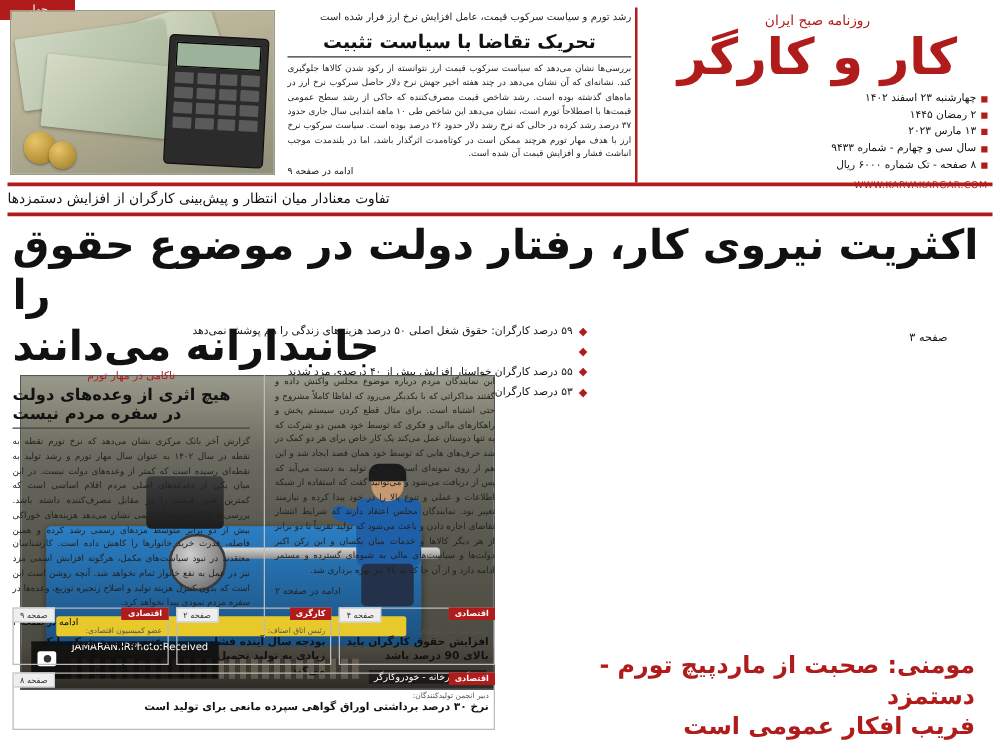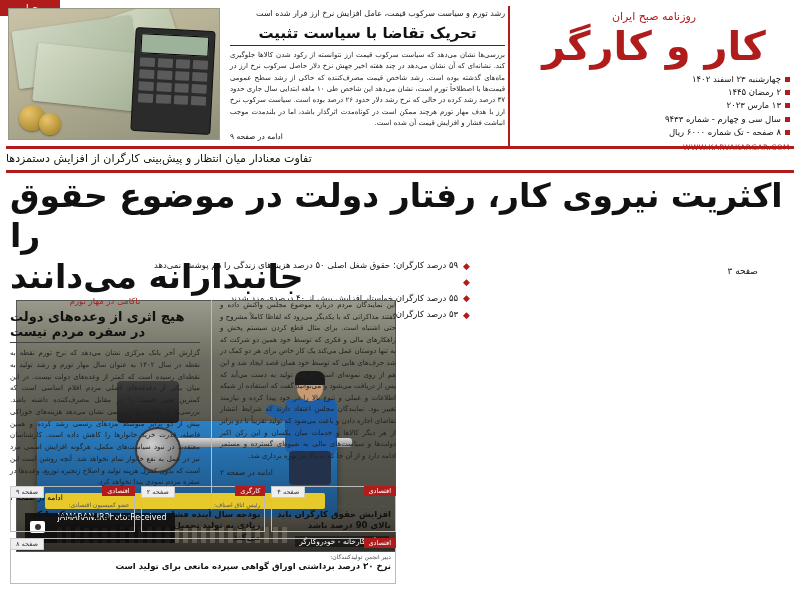--- a/index.html
+++ b/index.html
@@ -150,21 +150,21 @@
   }
   .cr-body { font-size:7px; color:#222; text-align:justify; line-height:1.68; }
   .cr-more { font-size:7.5px; text-align:left; margin-top:4px; }
 
   
   .teasers { position:absolute; bottom:14px; right:404px; width:386px; height:100px; }
   .t-row { display:flex; gap:6px; margin-bottom:6px; }
   .t-card { flex:1; border:1px solid #bbb; height:46px; position:relative; padding:3px 4px; }
   .t-tag {
     position:absolute; top:-1px; right:-1px; background:#b01c1c; color:#fff;
-    font-size:6.5px; padding:1px 5px;
+    font-size:6.5px; padding:1px 5px;font-weight:bold;
   }
   .t-page {
     position:absolute; top:-1px; left:-1px; background:#eee; color:#333;
     font-size:6.5px; padding:1px 5px; border:1px solid #ccc;
   }
   .t-sub { font-size:6px; color:#555; margin-top:11px; text-align:right; }
   .t-title { font-size:8.5px; font-weight:bold; color:#111; text-align:right; line-height:1.35; margin-top:1px; }
 
   
   .bottom-head {
@@ -332,14 +332,18 @@
     <div class="t-row">
       <div class="t-card">
         <span class="t-tag">اقتصادی</span>
         <span class="t-page">صفحه ۸</span>
         <div class="t-sub">دبیر انجمن تولیدکنندگان:</div>
         <div class="t-title">نرخ ۳۰ درصد برداشتی اوراق گواهی سپرده مانعی برای تولید است</div>
       </div>
     </div>
   </div>
 
+  <div class="bottom-head">
+    <div>مومنی: صحبت از ماردپیچ تورم - دستمزد</div>
+    <div>فریب افکار عمومی است</div>
+  </div>
 
 </div>
 
 </body></html>

